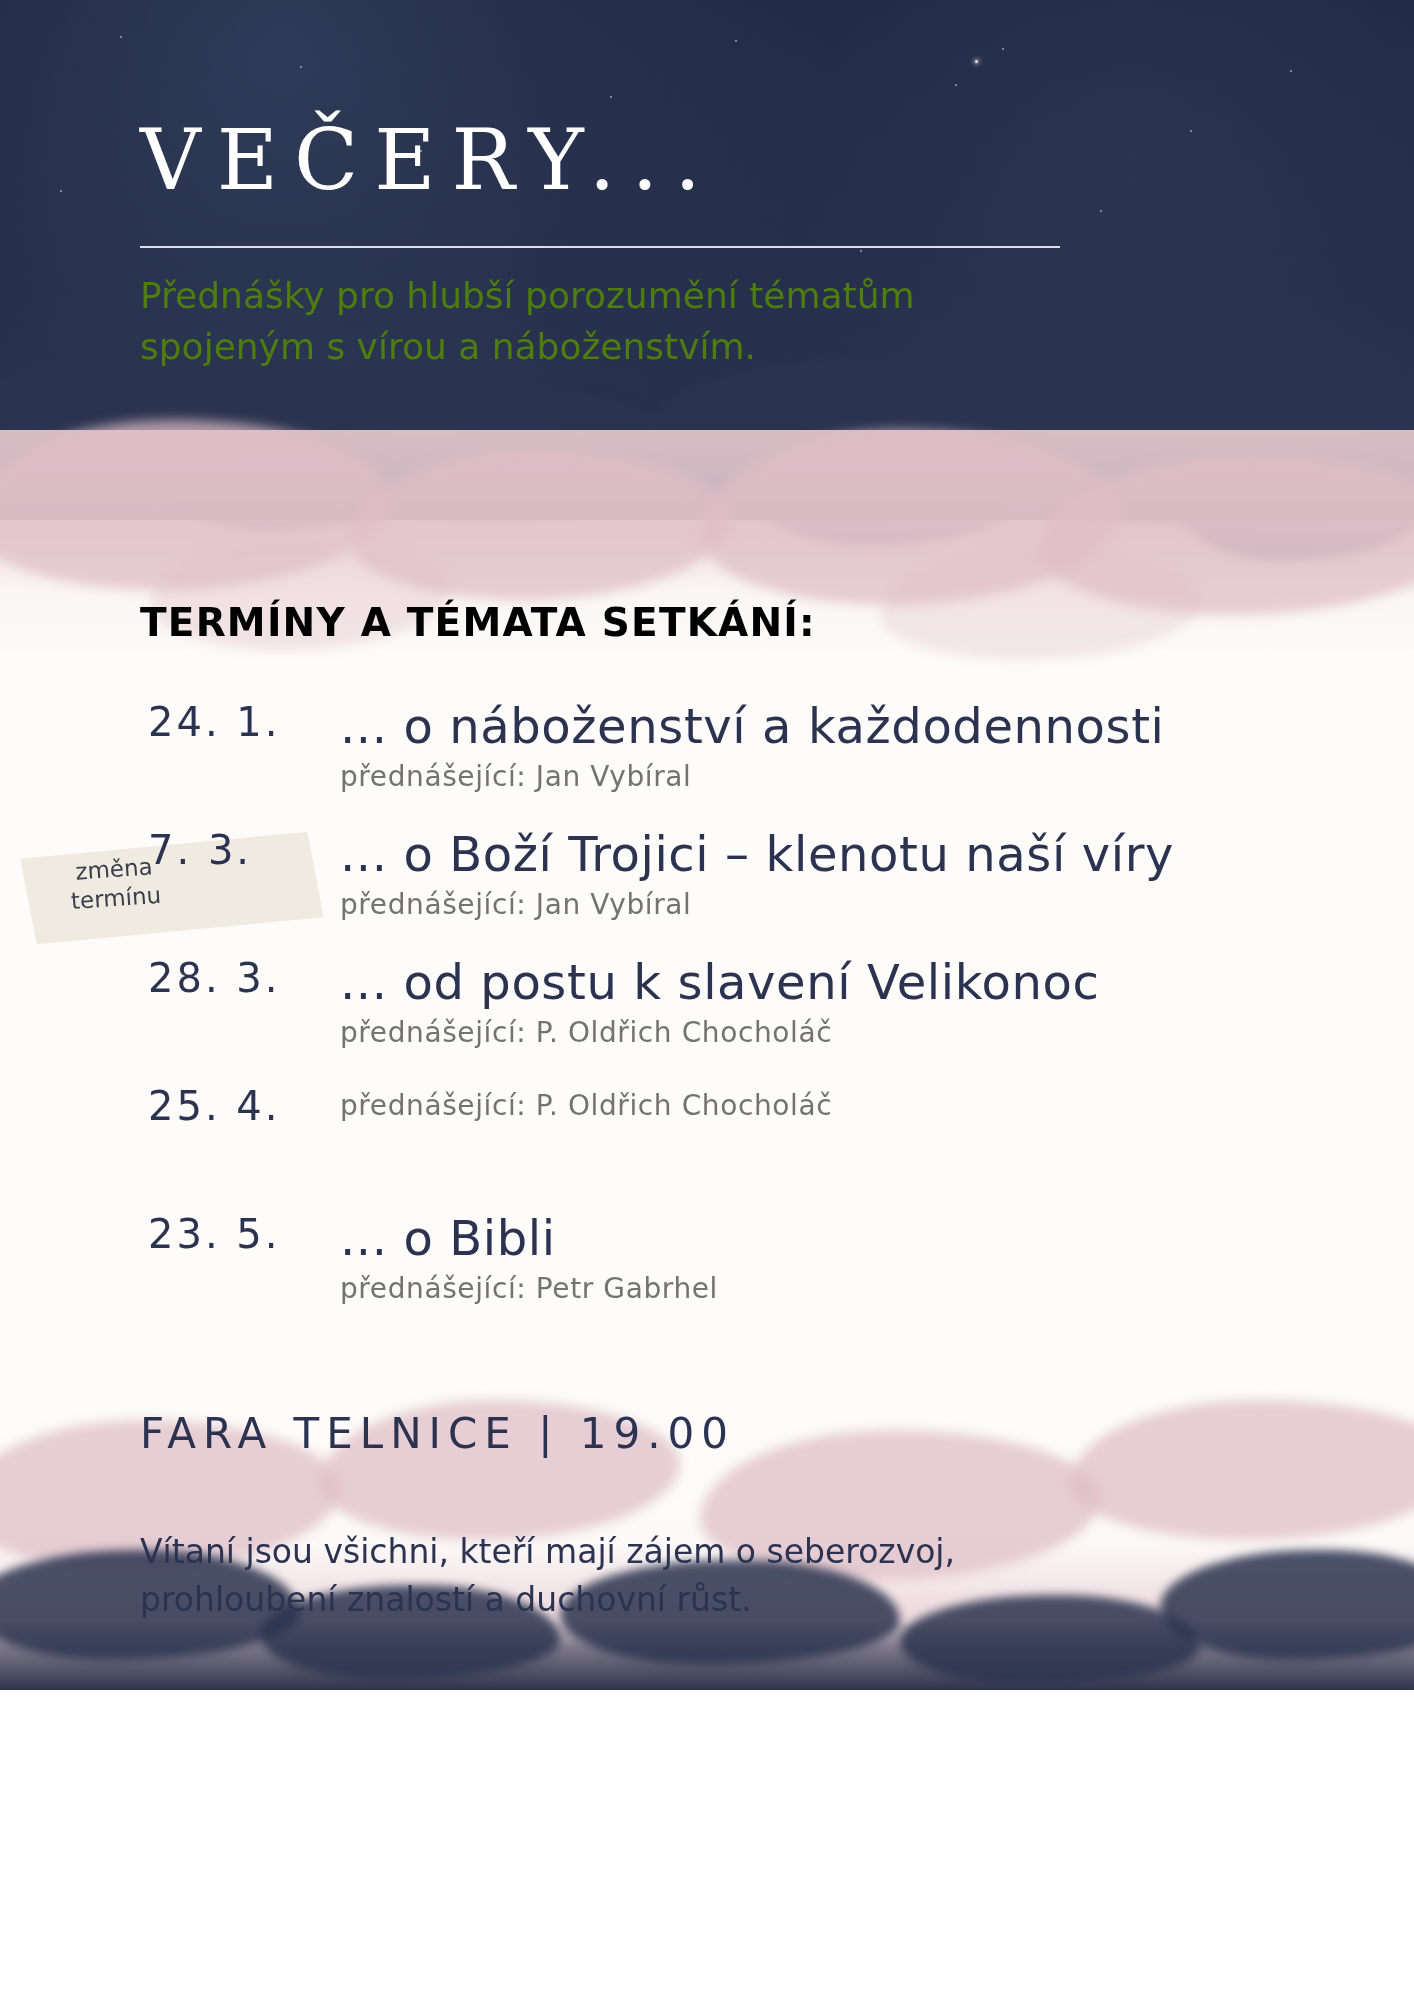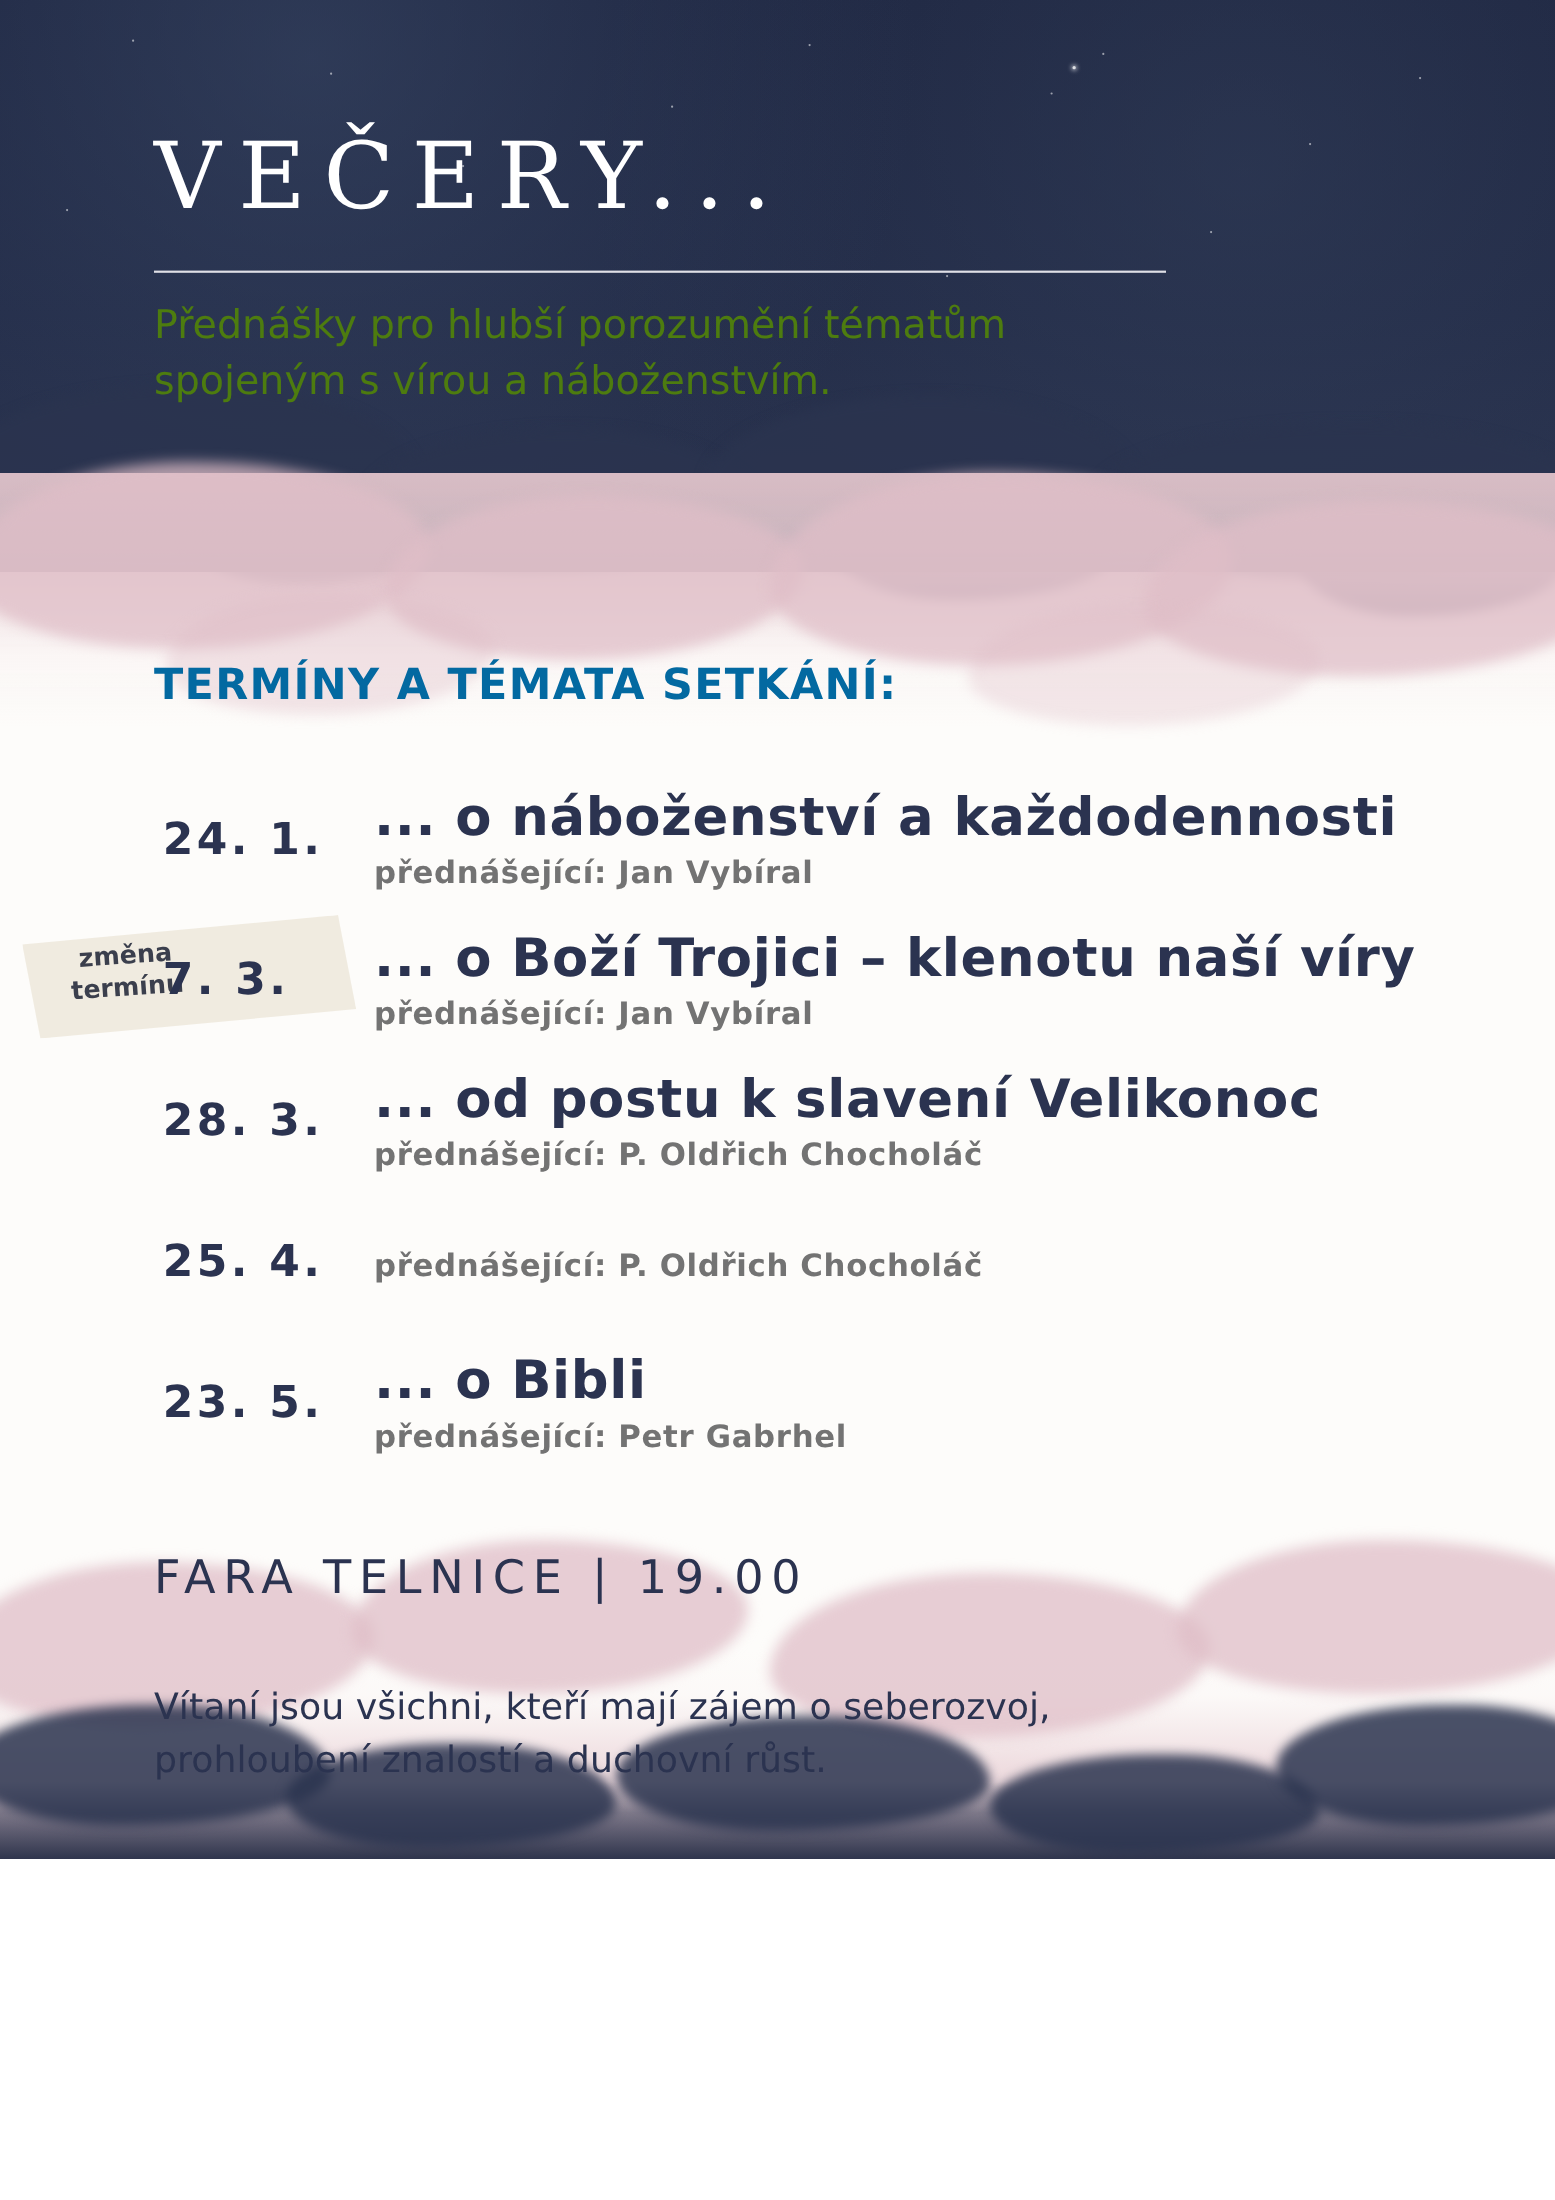--- a/index.html
+++ b/index.html
@@ -136,31 +136,29 @@
     left: 140px;
     top: 600px;
     width: 1160px;
     z-index: 4;
     color: #2b3350;
   }
   .section-title {
     font-size: 39px;
     font-weight: bold;
     letter-spacing: 1.2px;
-    color: #0369a1;
+    color: #000000;
     margin: 0 0 54px 0;
   }
 
   .events { margin: 0; padding: 0; }
   .event {
     position: relative;
     display: flex;
-    align-items: center;
     min-height: 128px;
-    font-weight: bold;
   }
   .event-date {
     width: 200px;
     flex: 0 0 200px;
     font-size: 40px;
     letter-spacing: 3px;
     color: #2b3350;
     text-align: left;
     padding-left: 8px;
     box-sizing: border-box;

